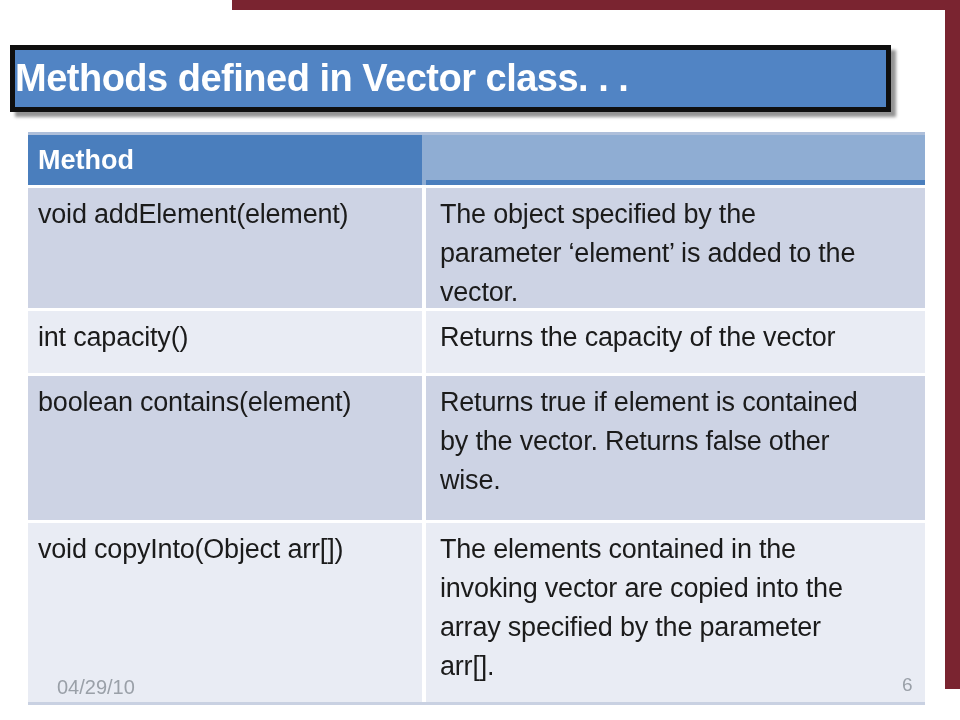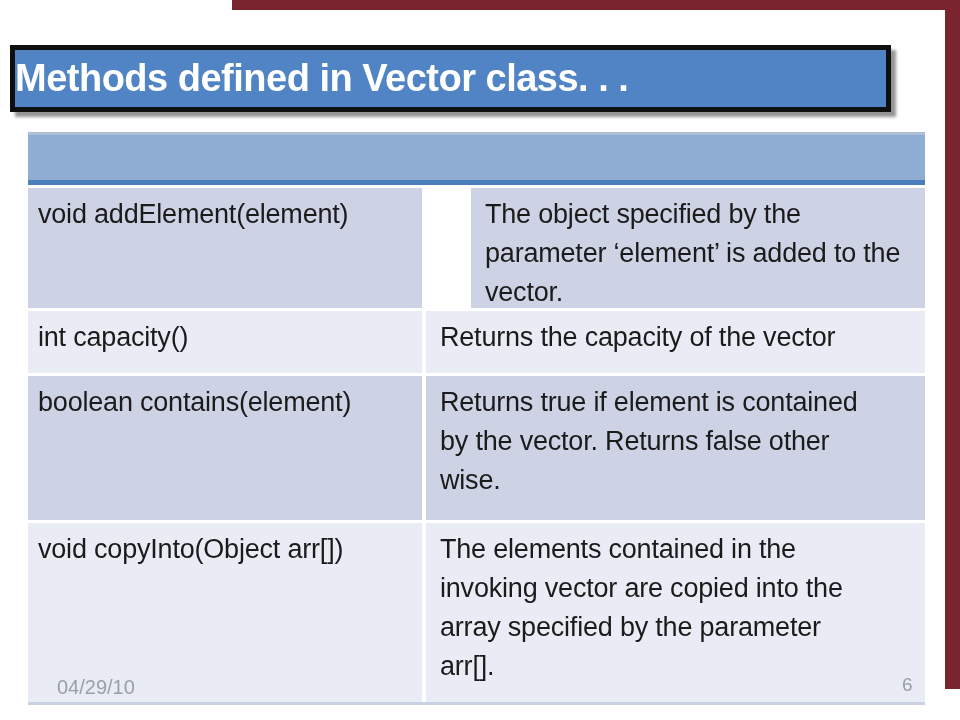--- a/index.html
+++ b/index.html
@@ -57,21 +57,21 @@
   .thead .c1, .thead .c2 {
     background: #4a7ebd;
     color: #ffffff;
     font-size: 27px;
     font-weight: bold;
     line-height: 50px;
   }
   .thead .c1 { padding-left: 10px; }
   .thead .c2 { padding-left: 14px; margin-top: 45px; }
 
-  .r1 { height: 120px; gap: 45px; }
+  .r1 { height: 120px; }
   .r2 { height: 62px; }
   .r3 { height: 144px; }
   .r4 { height: 179px; }
   .band-dark  .c1, .band-dark  .c2 { background: #cdd3e4; }
   .band-light .c1, .band-light .c2 { background: #e9ecf4; }
 
   .cell {
     color: #1b1b1b;
     font-size: 27px;
     letter-spacing: -0.2px;
@@ -101,20 +101,21 @@
   <div class="top-bar"></div>
   <div class="right-bar"></div>
 
   <div class="title-box">
     <span class="title-text">Methods defined in Vector class. . .</span>
   </div>
 
   <div class="vtable">
 
     <div class="trow thead">
+      <div class="c1">Method</div>
       <div class="c2">Description</div>
     </div>
 
     <div class="trow r1 band-dark">
       <div class="cell c1">void addElement(element)</div>
       <div class="cell c2">The object specified by the
 parameter ‘element’ is added to the
 vector.</div>
     </div>
 

